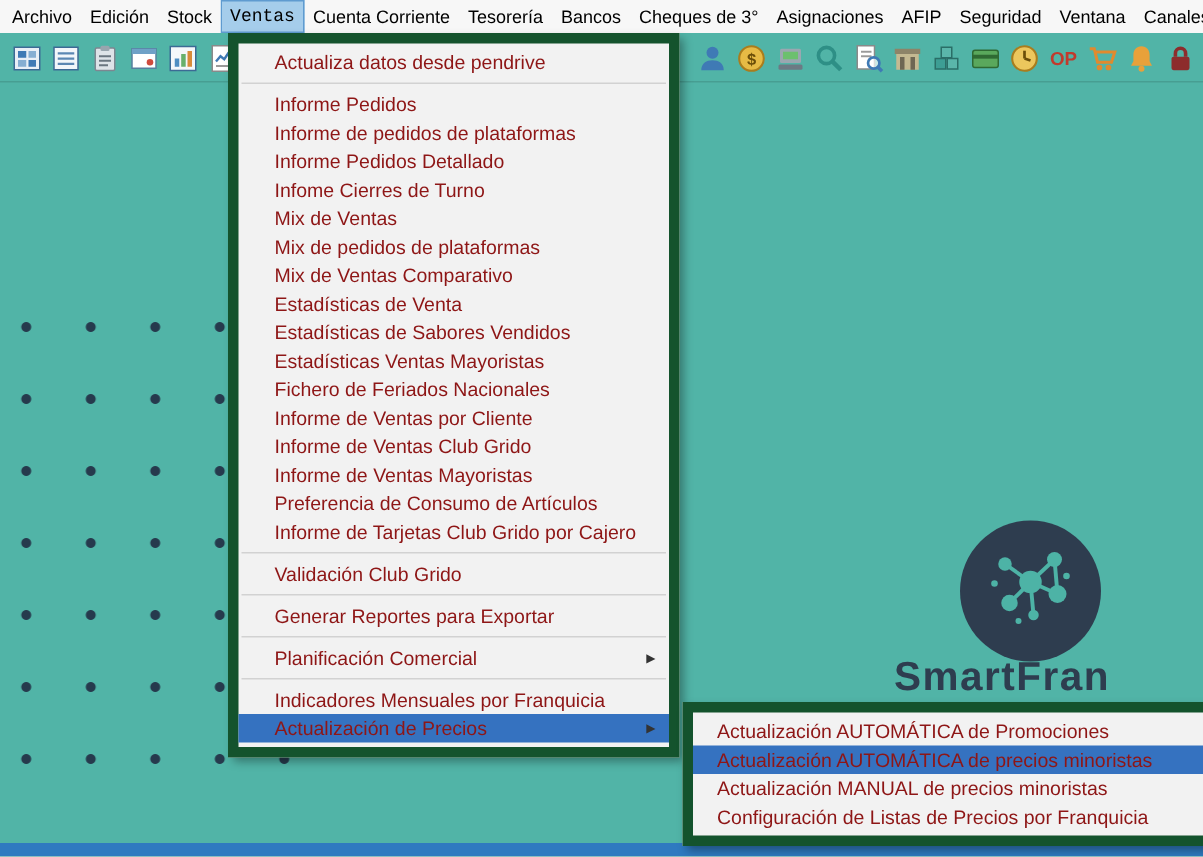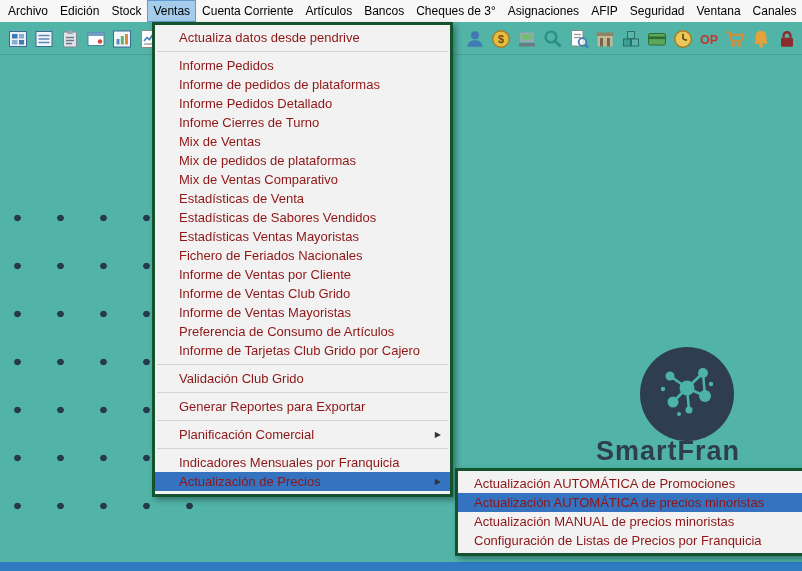--- a/index.html
+++ b/index.html
@@ -9,21 +9,21 @@
     background:var(--teal,#51b4a7);
     font-family:"Liberation Sans", sans-serif;
   }
   
   .menubar {
     position:absolute; top:0; left:0; right:0; height:22px;
     background:#f7f7f7; display:flex; padding-left:2px;
     font-size:12px; color:#000000; z-index:4;
   }
   .mb-item { padding:0 6px; line-height:22px; white-space:nowrap; cursor:default; }
-  .mb-item.active { background:#a5cdeb; box-shadow: inset 0 0 0 1px #5f9bd0; }
+  .mb-item.active { background:#a5cdeb; box-shadow: inset 0 0 0 1px #5f9bd0; font-family: Liberation Mono, monospace; }
   
   .toolbar {
     position:absolute; top:22px; left:0; right:0; height:33px;
     border-bottom:1px solid rgba(0,0,0,.12); z-index:1;
   }
   .tb-group { position:absolute; top:5px; display:flex; gap:2px; }
   .tb-left { left:6px; }
   .tb-right { left:463px; }
   .tb-icon { width:24px; height:24px; display:flex; align-items:center; justify-content:center; }
   .tb-icon svg { width:22px; height:22px; display:block; }
@@ -35,21 +35,21 @@
   }
   
   .logo { position:absolute; left:588px; top:346px; width:160px; text-align:center; z-index:1; }
   .logo-circle { width:96px; height:96px; margin-left:51px; }
   .logo-text {
     margin-top:-6px; font-size:27px; font-weight:700; letter-spacing:1px;
     color:var(--logo-navy,#2e3d4f);
   }
   
   .popup {
-    position:absolute; background:#f2f2f2; border:3px solid #14532d;
+    position:absolute; background:#f2f2f2; border:7px solid #14532d;
     box-shadow:3px 3px 6px rgba(0,0,0,.35); padding:3px 0;
     font-size:13px; color:var(--menu-text,#8e1616); z-index:10;
   }
   #dropdown { left:152px; top:22px; width:301px; }
   #submenu  { left:455px; top:468px; width:376px; z-index:11; }
   .menu-item {
     height:19px; line-height:19px; padding:0 20px 0 24px;
     position:relative; white-space:nowrap; overflow:hidden; cursor:default;
   }
   #submenu .menu-item { padding:0 16px; }
@@ -234,21 +234,21 @@
         </div>
       </div>
   </div>
 
   <div class="menubar">
       <div class="mb-item">Archivo</div>
       <div class="mb-item">Edición</div>
       <div class="mb-item">Stock</div>
       <div class="mb-item active">Ventas</div>
       <div class="mb-item">Cuenta Corriente</div>
-      <div class="mb-item">Artículos</div>
+      <div class="mb-item">Tesorería</div>
       <div class="mb-item">Bancos</div>
       <div class="mb-item">Cheques de 3°</div>
       <div class="mb-item">Asignaciones</div>
       <div class="mb-item">AFIP</div>
       <div class="mb-item">Seguridad</div>
       <div class="mb-item">Ventana</div>
       <div class="mb-item">Canales</div>
     </div>
 
   <div class="popup" id="dropdown">

